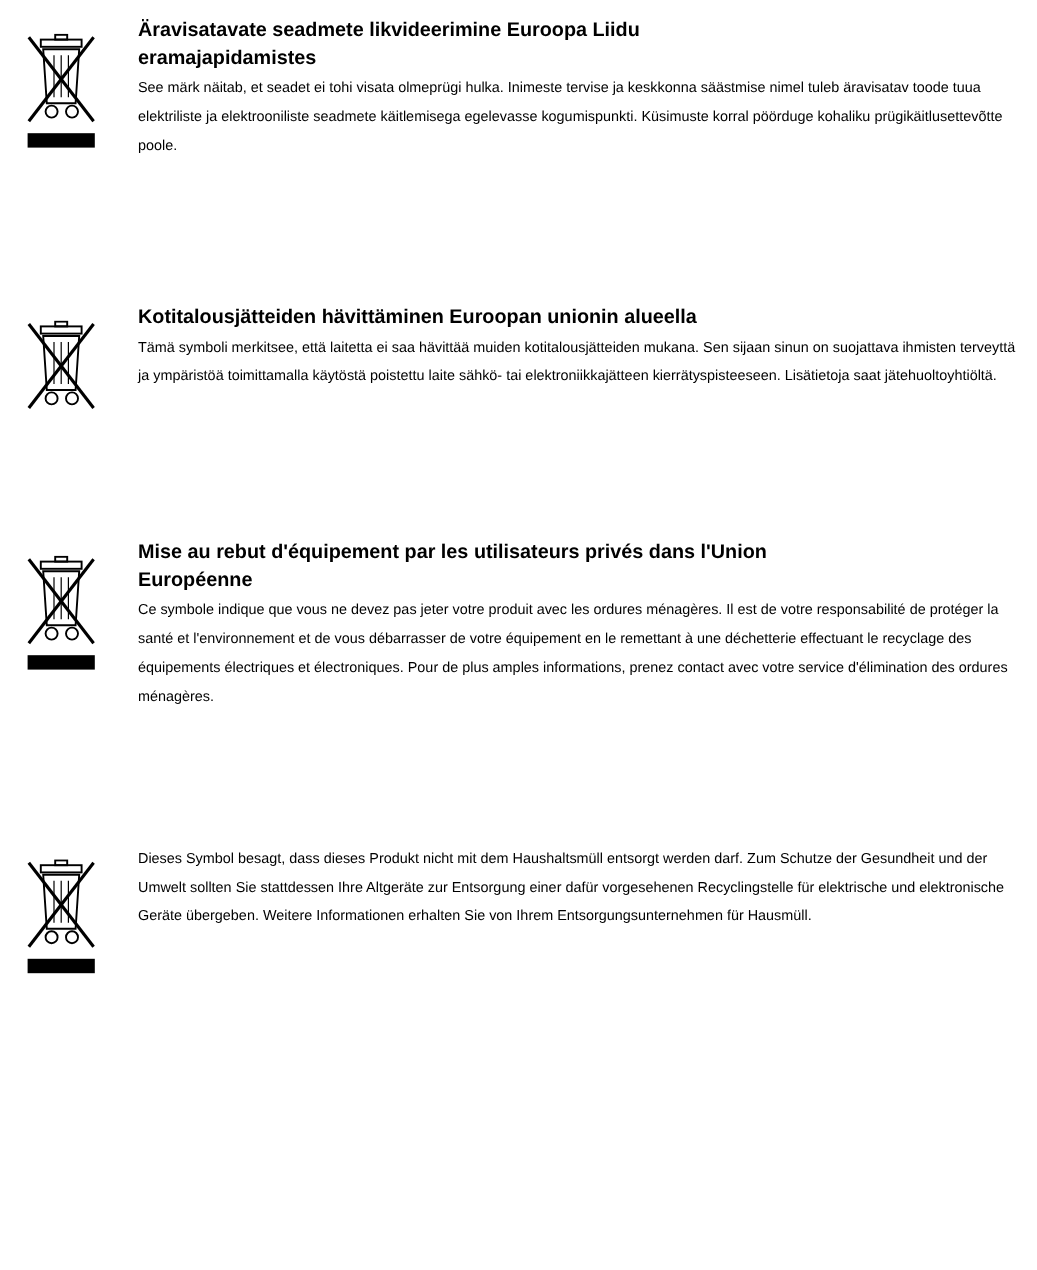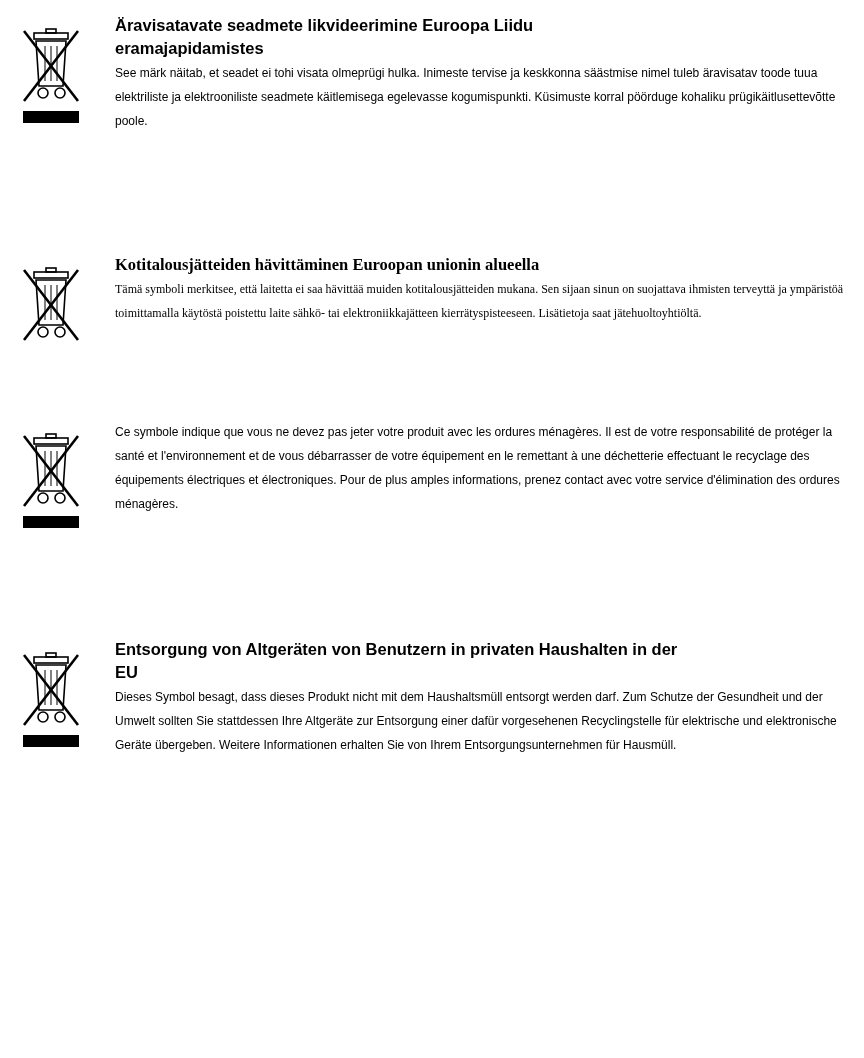--- a/index.html
+++ b/index.html
@@ -15,21 +15,21 @@
     box-sizing: border-box;
     padding: 14px 8px 0 20px;
     overflow: hidden;
     background: #ffffff;
   }
   .lang-section {
     display: flex;
     align-items: flex-start;
   }
   .lang-section.s1 { margin-bottom: 120px; }
-  .lang-section.s2 { margin-bottom: 76px; font-family: Liberation Serif, serif; }
+  .lang-section.s2 { margin-bottom: 106px; }
   .lang-section.s3 { margin-bottom: 110px; }
   .icon-col {
     flex: 0 0 95px;
     width: 95px;
     padding-top: 14px;
     display: flex;
     flex-direction: column;
     align-items: flex-start;
   }
   .weee-svg {
@@ -118,20 +118,22 @@
         <line x1="29" y1="18" x2="29" y2="53" stroke="#000" stroke-width="1"></line>
         <line x1="35" y1="18" x2="35" y2="53" stroke="#000" stroke-width="1"></line>
         <circle cx="21" cy="65" r="5" fill="none" stroke="#000" stroke-width="1.6"></circle>
         <circle cx="38" cy="65" r="5" fill="none" stroke="#000" stroke-width="1.6"></circle>
         <line x1="2" y1="3" x2="56" y2="73" stroke="#000" stroke-width="2.6"></line>
         <line x1="56" y1="3" x2="2" y2="73" stroke="#000" stroke-width="2.6"></line>
       </svg>
       <div class="black-bar"></div>
     </div>
     <div class="text-col">
+      <h3 class="section-heading">Mise au rebut d'équipement par les utilisateurs privés dans l'Union
+Européenne</h3>
       <p class="section-body">Ce symbole indique que vous ne devez pas jeter votre produit avec les ordures ménagères. Il est de votre responsabilité de protéger la santé et l'environnement et de vous débarrasser de votre équipement en le remettant à une déchetterie effectuant le recyclage des équipements électriques et électroniques. Pour de plus amples informations, prenez contact avec votre service d'élimination des ordures ménagères.</p>
     </div>
   </div>
 
   <div class="lang-section s4">
     <div class="icon-col">
       <svg class="weee-svg" width="58" height="76" viewBox="0 0 58 76">
         <rect x="24" y="1" width="10" height="4" fill="none" stroke="#000" stroke-width="1.6"></rect>
         <rect x="12" y="5" width="34" height="6" fill="none" stroke="#000" stroke-width="1.6"></rect>
         <path d="M14 13 L44 13 L41 58 L17 58 Z" fill="none" stroke="#000" stroke-width="1.6"></path>
@@ -139,19 +141,17 @@
         <line x1="29" y1="18" x2="29" y2="53" stroke="#000" stroke-width="1"></line>
         <line x1="35" y1="18" x2="35" y2="53" stroke="#000" stroke-width="1"></line>
         <circle cx="21" cy="65" r="5" fill="none" stroke="#000" stroke-width="1.6"></circle>
         <circle cx="38" cy="65" r="5" fill="none" stroke="#000" stroke-width="1.6"></circle>
         <line x1="2" y1="3" x2="56" y2="73" stroke="#000" stroke-width="2.6"></line>
         <line x1="56" y1="3" x2="2" y2="73" stroke="#000" stroke-width="2.6"></line>
       </svg>
       <div class="black-bar"></div>
     </div>
     <div class="text-col">
-      <h3 class="section-heading">Entsorgung von Altgeräten von Benutzern in privaten Haushalten in der
-EU</h3>
       <p class="section-body">Dieses Symbol besagt, dass dieses Produkt nicht mit dem Haushaltsmüll entsorgt werden darf. Zum Schutze der Gesundheit und der Umwelt sollten Sie stattdessen Ihre Altgeräte zur Entsorgung einer dafür vorgesehenen Recyclingstelle für elektrische und elektronische Geräte übergeben. Weitere Informationen erhalten Sie von Ihrem Entsorgungsunternehmen für Hausmüll.</p>
     </div>
   </div>
 
 </div>
 
 </body></html>

